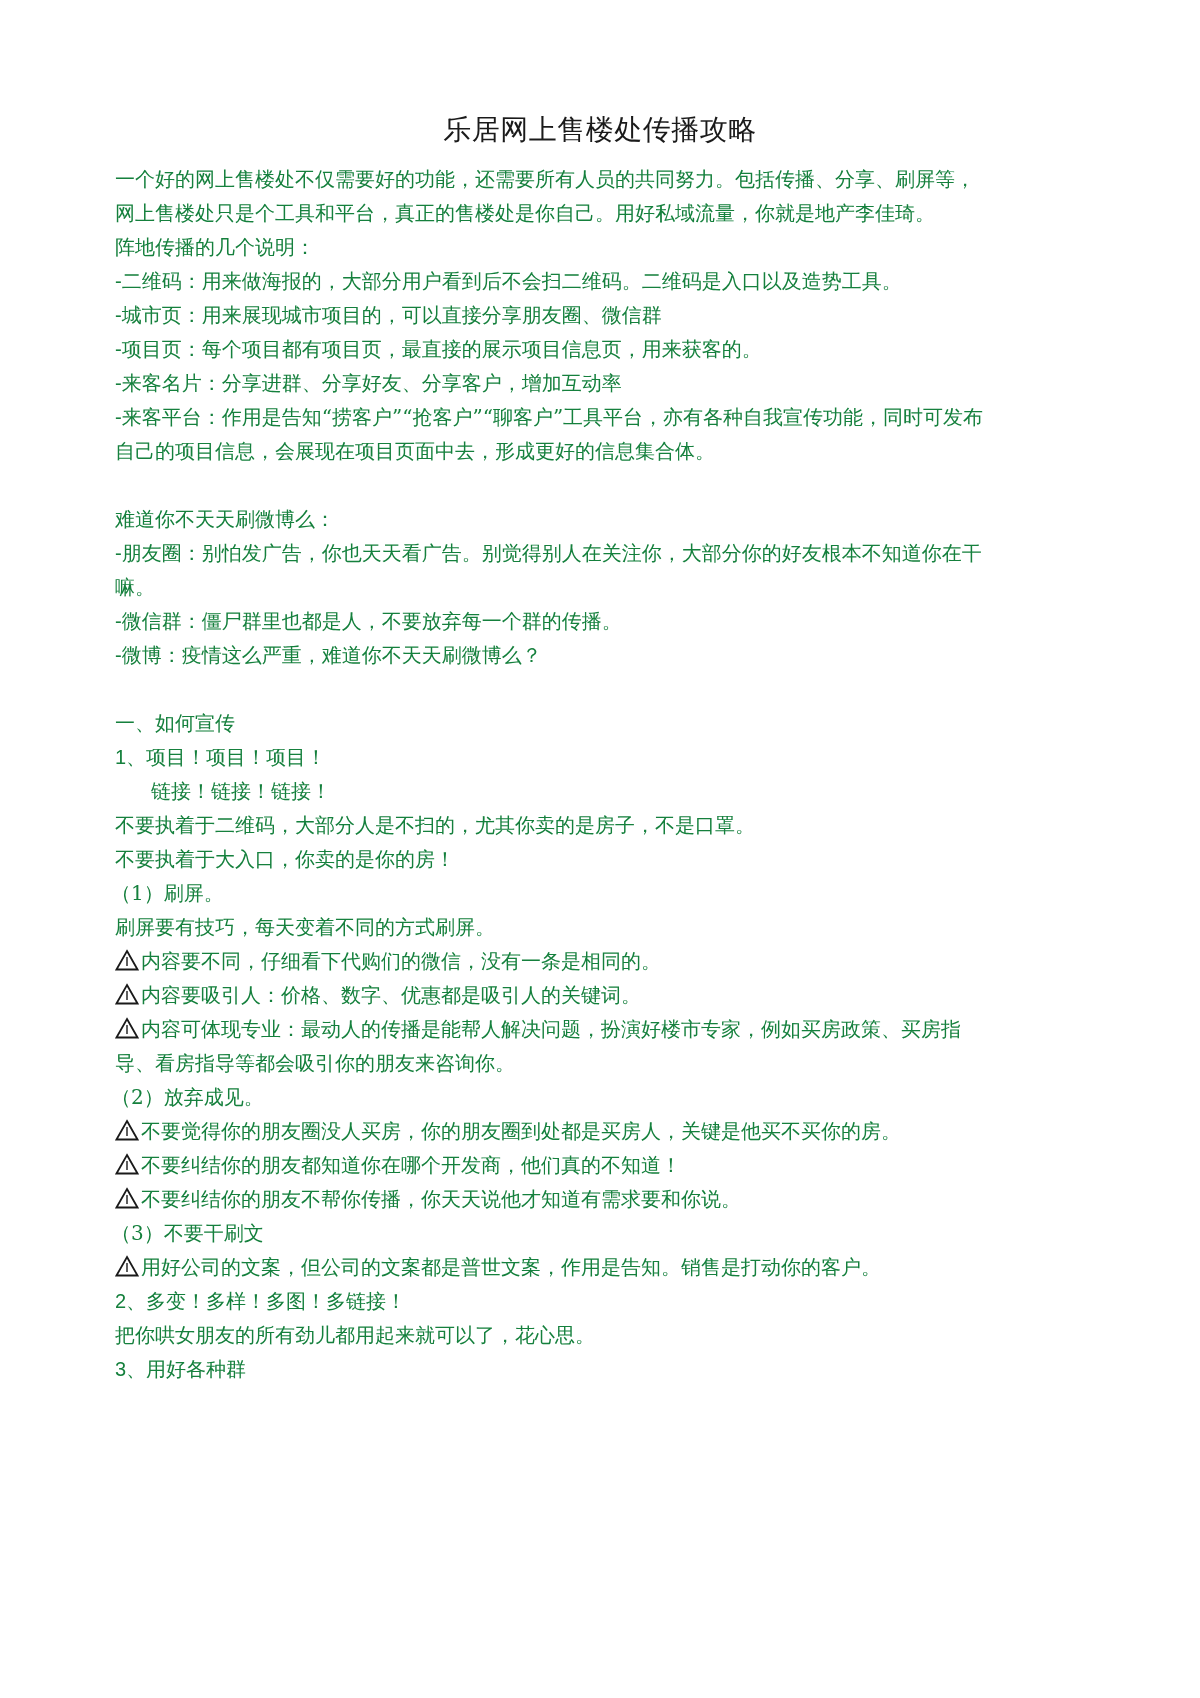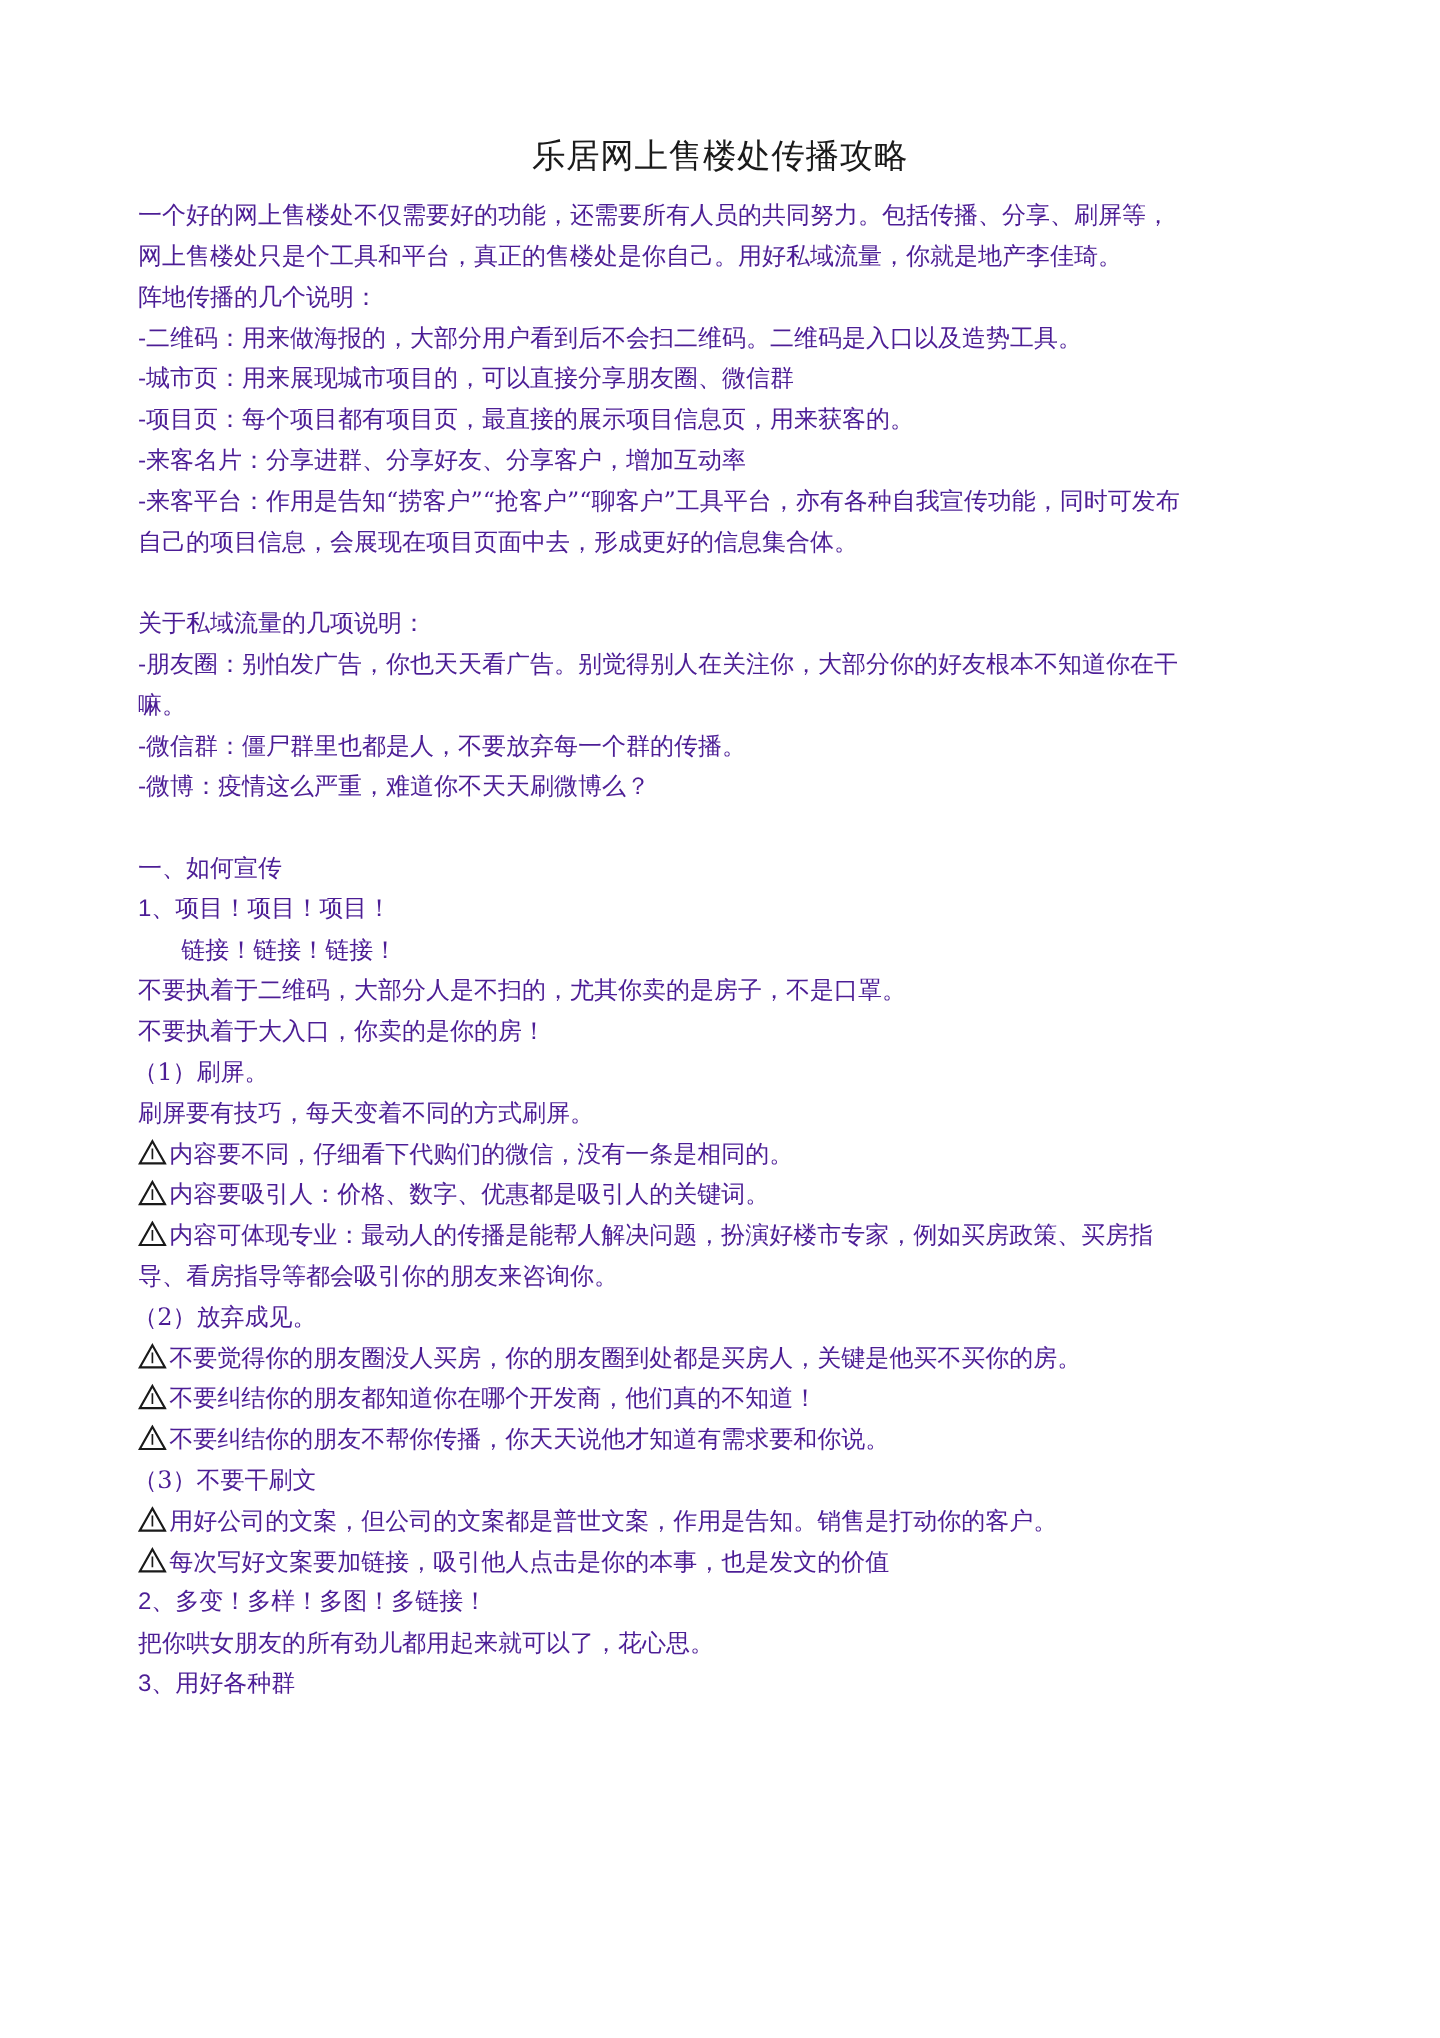--- a/index.html
+++ b/index.html
@@ -8,21 +8,21 @@
     position: absolute; left: 0; top: 0; width: 1200px; height: 1698px;
     background: #ffffff; color: #1a1a1a;
     font-family: "DejaVu Serif", "Liberation Serif", serif;
   }
   .title {
     position: absolute; top: 112px; left: 0; width: 1200px; text-align: center;
     font-size: 28px; line-height: 36px; color: #1a1a1a; letter-spacing: 0.5px;
   }
   .body {
     position: absolute; top: 162px; left: 115px; width: 962px;
-    font-size: 20px; line-height: 34px; color: #4c1d95;
+    font-size: 20px; line-height: 34px; color: #15803d;
   }
   .line { display: block; white-space: nowrap; height: 34px; }
   .blank { display: block; height: 34px; }
   .indent { padding-left: 36px; }
   .sub { margin-left: -4px; }
   .num { font-family: "Liberation Sans", sans-serif; }
   .warn { display: inline-block; width: 24px; height: 22px; vertical-align: -3px; margin-right: 2px; }
   .warn svg { display: block; }
 </style>
 </head>
@@ -38,21 +38,21 @@
     <span class="line">阵地传播的几个说明：</span>
     <span class="line">-二维码：用来做海报的，大部分用户看到后不会扫二维码。二维码是入口以及造势工具。</span>
     <span class="line">-城市页：用来展现城市项目的，可以直接分享朋友圈、微信群</span>
     <span class="line">-项目页：每个项目都有项目页，最直接的展示项目信息页，用来获客的。</span>
     <span class="line">-来客名片：分享进群、分享好友、分享客户，增加互动率</span>
     <span class="line">-来客平台：作用是告知“捞客户”“抢客户”“聊客户”工具平台，亦有各种自我宣传功能，同时可发布</span>
     <span class="line">自己的项目信息，会展现在项目页面中去，形成更好的信息集合体。</span>
 
     <span class="blank"></span>
 
-    <span class="line">关于私域流量的几项说明：</span>
+    <span class="line">难道你不天天刷微博么：</span>
     <span class="line">-朋友圈：别怕发广告，你也天天看广告。别觉得别人在关注你，大部分你的好友根本不知道你在干</span>
     <span class="line">嘛。</span>
     <span class="line">-微信群：僵尸群里也都是人，不要放弃每一个群的传播。</span>
     <span class="line">-微博：疫情这么严重，难道你不天天刷微博么？</span>
 
     <span class="blank"></span>
 
     <span class="line">一、如何宣传</span>
     <span class="line num">1、项目！项目！项目！</span>
     <span class="line indent">链接！链接！链接！</span>
@@ -101,24 +101,18 @@
           </svg></span><span>不要纠结你的朋友不帮你传播，你天天说他才知道有需求要和你说。</span>
     </span>
 
     <span class="line sub">（3）不要干刷文</span>
     <span class="line">
       <span class="warn"><svg width="24" height="22" viewBox="0 0 24 22">
             <path d="M12 2 L22.5 20.5 L1.5 20.5 Z" fill="none" stroke="#1a1a1a" stroke-width="1.8"></path>
             <line x1="12" y1="8" x2="12" y2="17" stroke="#1a1a1a" stroke-width="1.4"></line>
           </svg></span><span>用好公司的文案，但公司的文案都是普世文案，作用是告知。销售是打动你的客户。</span>
     </span>
-    <span class="line">
-      <span class="warn"><svg width="24" height="22" viewBox="0 0 24 22">
-            <path d="M12 2 L22.5 20.5 L1.5 20.5 Z" fill="none" stroke="#1a1a1a" stroke-width="1.8"></path>
-            <line x1="12" y1="8" x2="12" y2="17" stroke="#1a1a1a" stroke-width="1.4"></line>
-          </svg></span><span>每次写好文案要加链接，吸引他人点击是你的本事，也是发文的价值</span>
-    </span>
 
     <span class="line num">2、多变！多样！多图！多链接！</span>
     <span class="line">把你哄女朋友的所有劲儿都用起来就可以了，花心思。</span>
     <span class="line num">3、用好各种群</span>
   </div>
 </div>
 
 </body></html>

